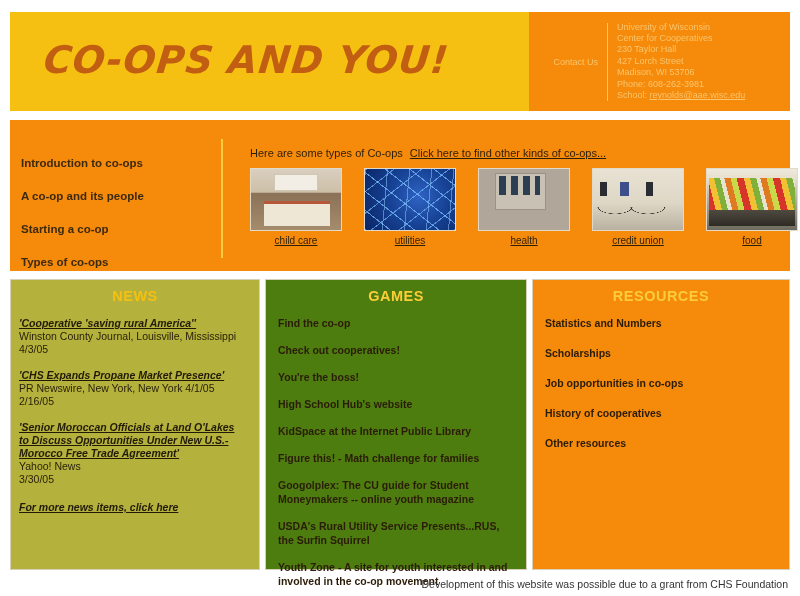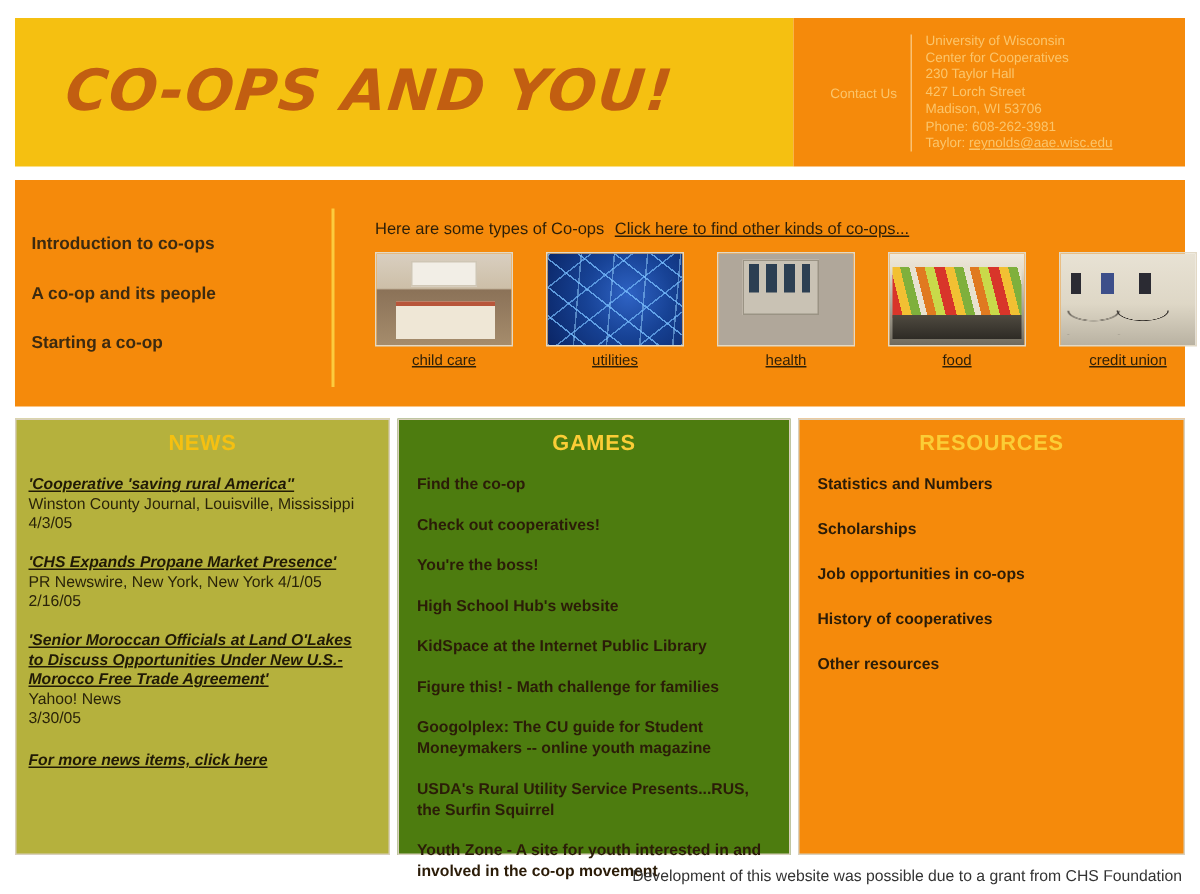--- a/index.html
+++ b/index.html
@@ -320,33 +320,34 @@
       <div id="contact-label">Contact Us</div>
       <div id="contact-divider"></div>
       <div id="contact-address">
         <div class="line">University of Wisconsin</div>
         <div class="line">Center for Cooperatives</div>
         <div class="line">230 Taylor Hall</div>
         <div class="line">427 Lorch Street</div>
         <div class="line">Madison, WI 53706</div>
         <div class="line">Phone: 608-262-3981</div>
         <div class="line">
-          <span>Taylor:</span>
+          <span>School:</span>
           <span id="contact-email-link">reynolds@aae.wisc.edu</span>
         </div>
       </div>
     </div>
   </div>
 
   <div id="mid-band">
 
     <div id="nav-list">
       <div class="nav-item">Introduction to co-ops</div>
       <div class="nav-item">A co-op and its people</div>
       <div class="nav-item">Starting a co-op</div>
+      <div class="nav-item">Types of co-ops</div>
     </div>
 
     <div id="nav-divider"></div>
 
     <div id="types-area">
       <div id="types-headline">
         <span>Here are some types of Co-ops</span><span id="types-more-link">Click here to find other kinds of co-ops...</span>
       </div>
 
       <div id="thumb-row">
@@ -363,29 +364,29 @@
           <div class="thumb-caption">utilities</div>
         </div>
         <div class="thumb-cell">
           <span class="thumb-img">
               <span class="art-health"></span>
             </span>
           <div class="thumb-caption">health</div>
         </div>
         <div class="thumb-cell">
           <span class="thumb-img">
+              <span class="art-creditunion"></span>
+            </span>
+          <div class="thumb-caption">credit union</div>
+        </div>
+        <div class="thumb-cell">
+          <span class="thumb-img">
               <span class="art-food"></span>
             </span>
           <div class="thumb-caption">food</div>
-        </div>
-        <div class="thumb-cell">
-          <span class="thumb-img">
-              <span class="art-creditunion"></span>
-            </span>
-          <div class="thumb-caption">credit union</div>
         </div>
       </div>
     </div>
   </div>
 
   <div id="columns">
 
     <div class="col" id="col-news">
       <div class="col-heading">NEWS</div>
       <div id="news-list">

